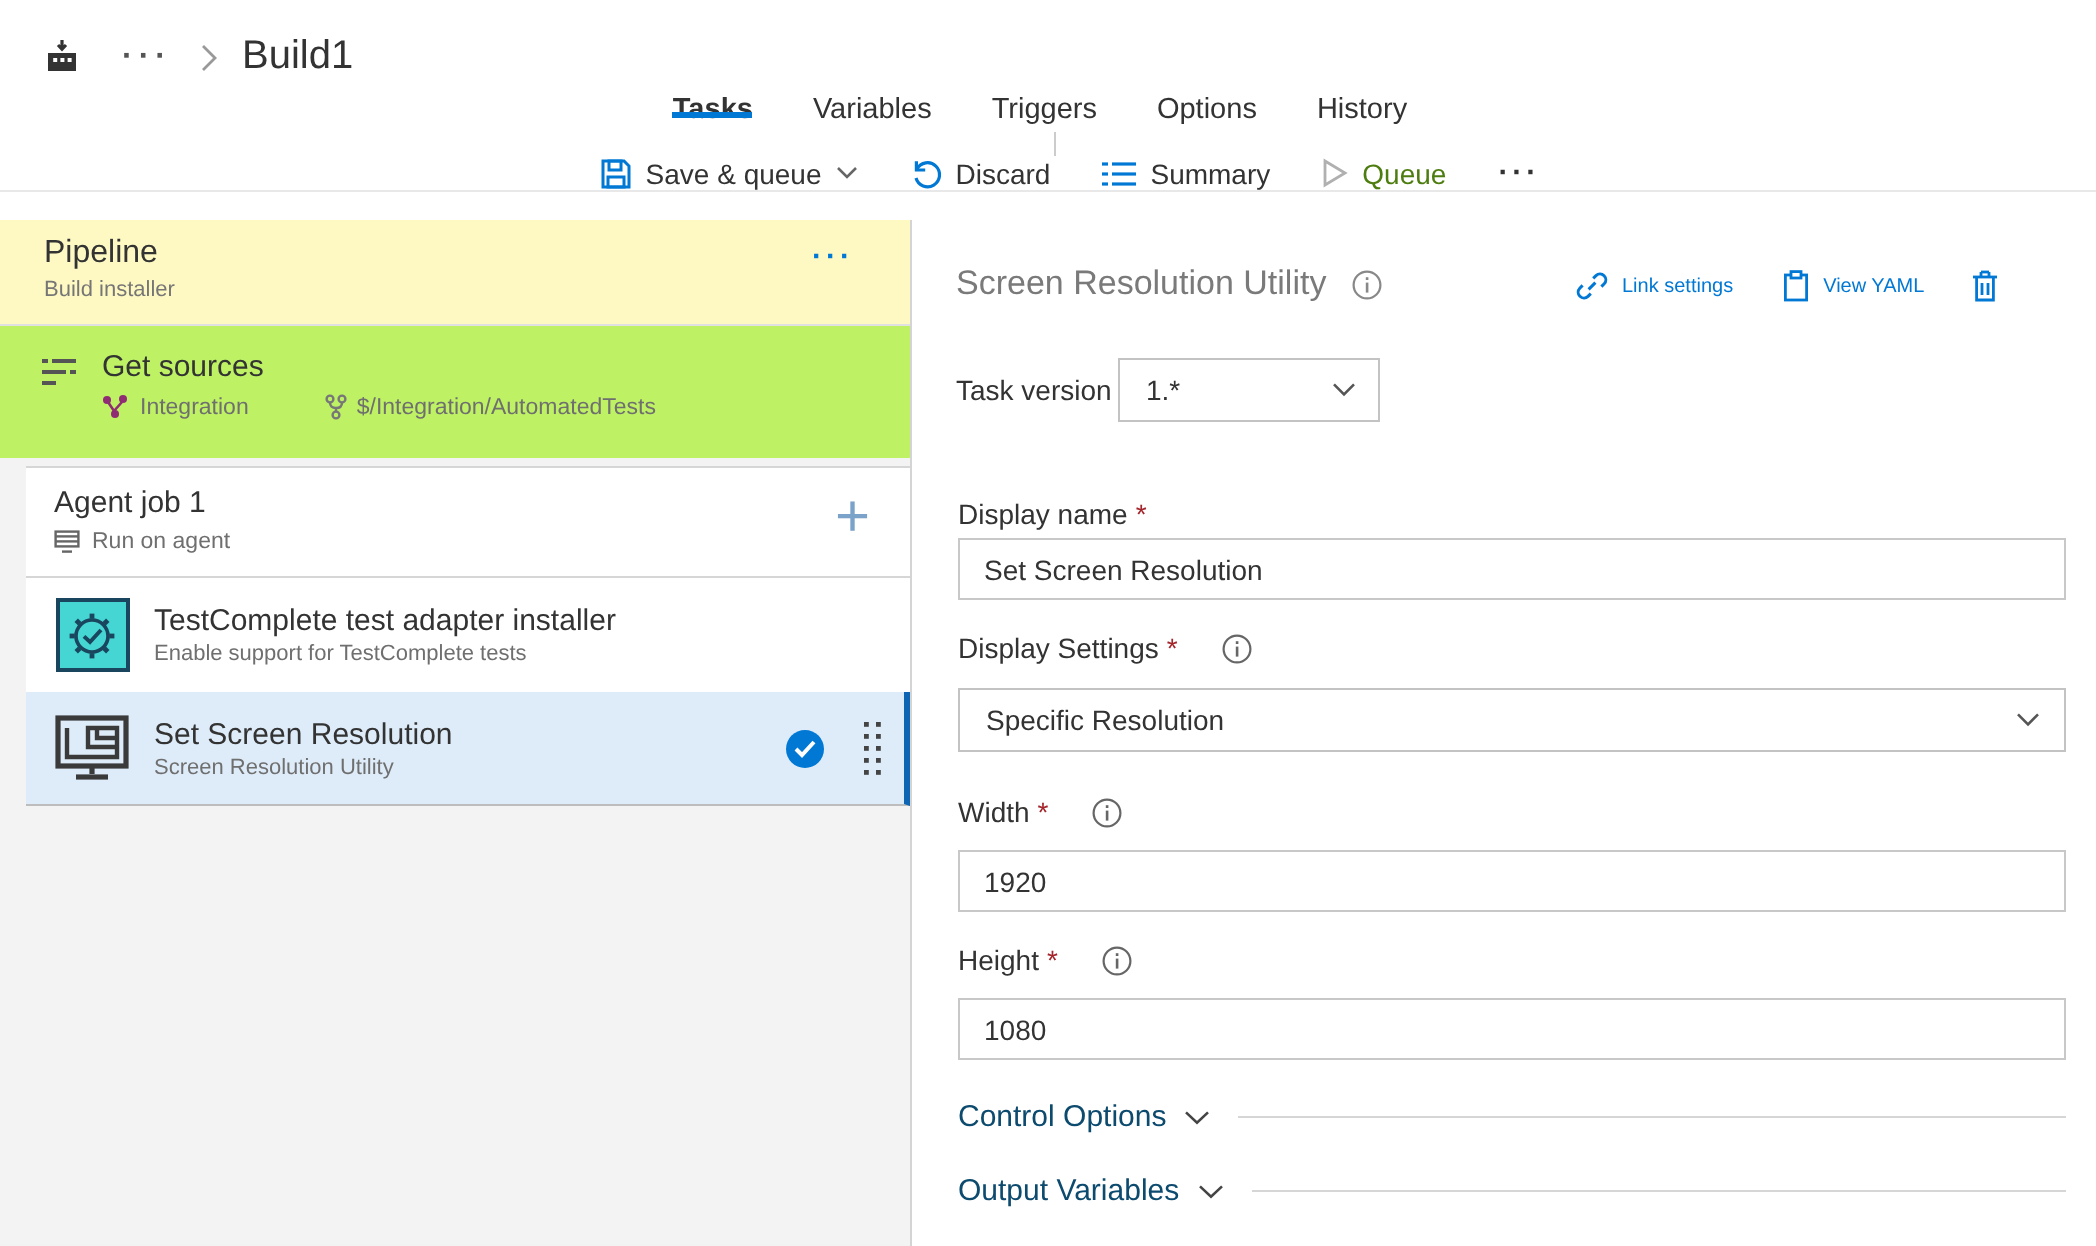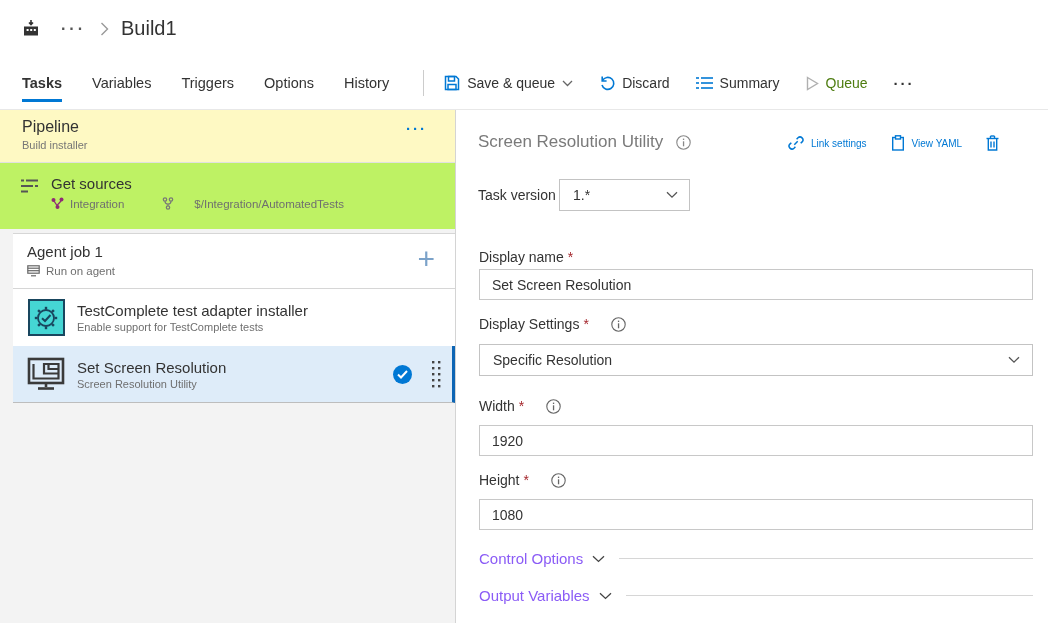--- a/index.html
+++ b/index.html
@@ -8,22 +8,22 @@
   .app { position:relative; width:1048px; height:623px; background:#fff; overflow:hidden; }
 
   
   .top-header { position:absolute; left:0; top:0; width:100%; height:57px;
     display:flex; align-items:center; padding-left:22px; background:#fff; }
   .bc-more { margin-left:20px; color:#555; font-size:16px; font-weight:bold; letter-spacing:3px; cursor:pointer; }
   .bc-chev { margin:0 12px 0 14px; display:flex; }
   .bc-title { font-size:20px; color:#333; }
 
   
-  .nav-bar { position:absolute; left:0; top:57px; width:100%; height:53px;
-    border-bottom:1px solid #e8e8e8; display:flex; align-items:center; padding-left:22px; }
+  .nav-bar { position:absolute; left:0; top:43px; width:100%; height:53px;
+    border-bottom:1px solid #e8e8e8; display:flex; align-items:center; padding-left:22px;flex-direction:column; }
   .tabs { display:flex; height:100%; align-items:center; }
   .tab { position:relative; height:100%; display:flex; align-items:center;
     margin-right:30px; font-size:14.5px; color:#333; cursor:pointer; }
   .tab.active { font-weight:bold; }
   .tab.active::after { content:""; position:absolute; left:0; right:0; bottom:7px; height:3px; background:#0078d4; }
   .nav-divider { width:1px; height:26px; background:#ccc; margin:0 20px 0 4px; }
   .tb-group { display:flex; align-items:center; gap:26px; }
   .tb-btn { display:flex; align-items:center; gap:7px; font-size:14px; color:#333; cursor:pointer; white-space:nowrap; }
   .tb-btn.disabled { color:#4d7c0f; cursor:default; }
   .tb-more { color:#333; font-size:15px; font-weight:bold; letter-spacing:2px; cursor:pointer; }
@@ -35,21 +35,21 @@
     padding:8px 16px 0 22px; position:relative; }
   .ph-title { font-size:16px; color:#333; }
   .ph-sub { font-size:11px; color:#767676; margin-top:3px; }
   .ph-more { position:absolute; right:28px; top:10px; color:#0078d4; font-size:15px;
     font-weight:bold; letter-spacing:2px; cursor:pointer; }
 
   .get-sources { height:66px; background:#bef264; padding:12px 16px 0 20px; display:flex; gap:11px; cursor:pointer; }
   .gs-icon { padding-top:3px; }
   .gs-title { font-size:15px; color:#333; }
   .meta-row { display:flex; align-items:center; gap:6px; margin-top:5px; font-size:11.5px; color:#6f6f6f; }
-  .meta-gap { margin-left:32px; display:flex; align-items:center; gap:20px; }
+  .meta-gap { margin-left:32px; display:flex; align-items:center; gap:4px; }
 
   .tasks-card { margin:4px 0 0 13px; background:#fff; border-top:1px solid #d6d6d6; }
   .agent-header { height:55px; border-bottom:1px solid #d6d6d6; padding:9px 16px 0 14px; position:relative; cursor:pointer; }
   .aj-title { font-size:15px; color:#333; }
   .add-btn { position:absolute; right:20px; top:10px; font-size:30px; font-weight:200;
     color:#7ba2c9; line-height:30px; cursor:pointer; }
 
   .task-row { height:57px; display:flex; align-items:center; padding-left:14px; position:relative; cursor:pointer; }
   .task-row.selected { background:#deecf9; border-right:3px solid #0d65b4; border-bottom:1px solid #bdbdbd; }
   .task-icon { width:38px; height:38px; margin-right:12px; display:flex; align-items:center; justify-content:center; flex:none; }
@@ -74,21 +74,21 @@
   .tv-select { position:absolute; left:102px; top:69px; width:131px; height:32px; padding:0 11px 0 13px; }
 
   .fld-label { position:absolute; left:22px; font-size:14px; color:#333; display:flex; align-items:center; }
   .req { color:#a4262c; margin-left:4px; }
   .info-icon { display:inline-flex; margin-left:22px; }
   .txt { position:absolute; left:22px; width:554px; height:31px; border:1px solid #c8c8c8;
     padding:0 12px; font-size:14px; color:#333; font-family:inherit; background:#fff; outline:none; }
   .dd-full { position:absolute; left:22px; width:554px; height:32px; padding:0 12px 0 13px; }
 
   .section { position:absolute; left:22px; width:554px; display:flex; align-items:center;
-    font-size:15px; color:#8b5cf6; cursor:pointer; }
+    font-size:15px; color:#0c4a6e; cursor:pointer; }
   .section .chev { margin-left:9px; display:flex; }
   .section .line { flex:1; height:1px; background:#d6d6d6; margin-left:14px; }
 
   svg { display:block; }
 </style>
 </head>
 <body>
 
 <div class="app">
 

